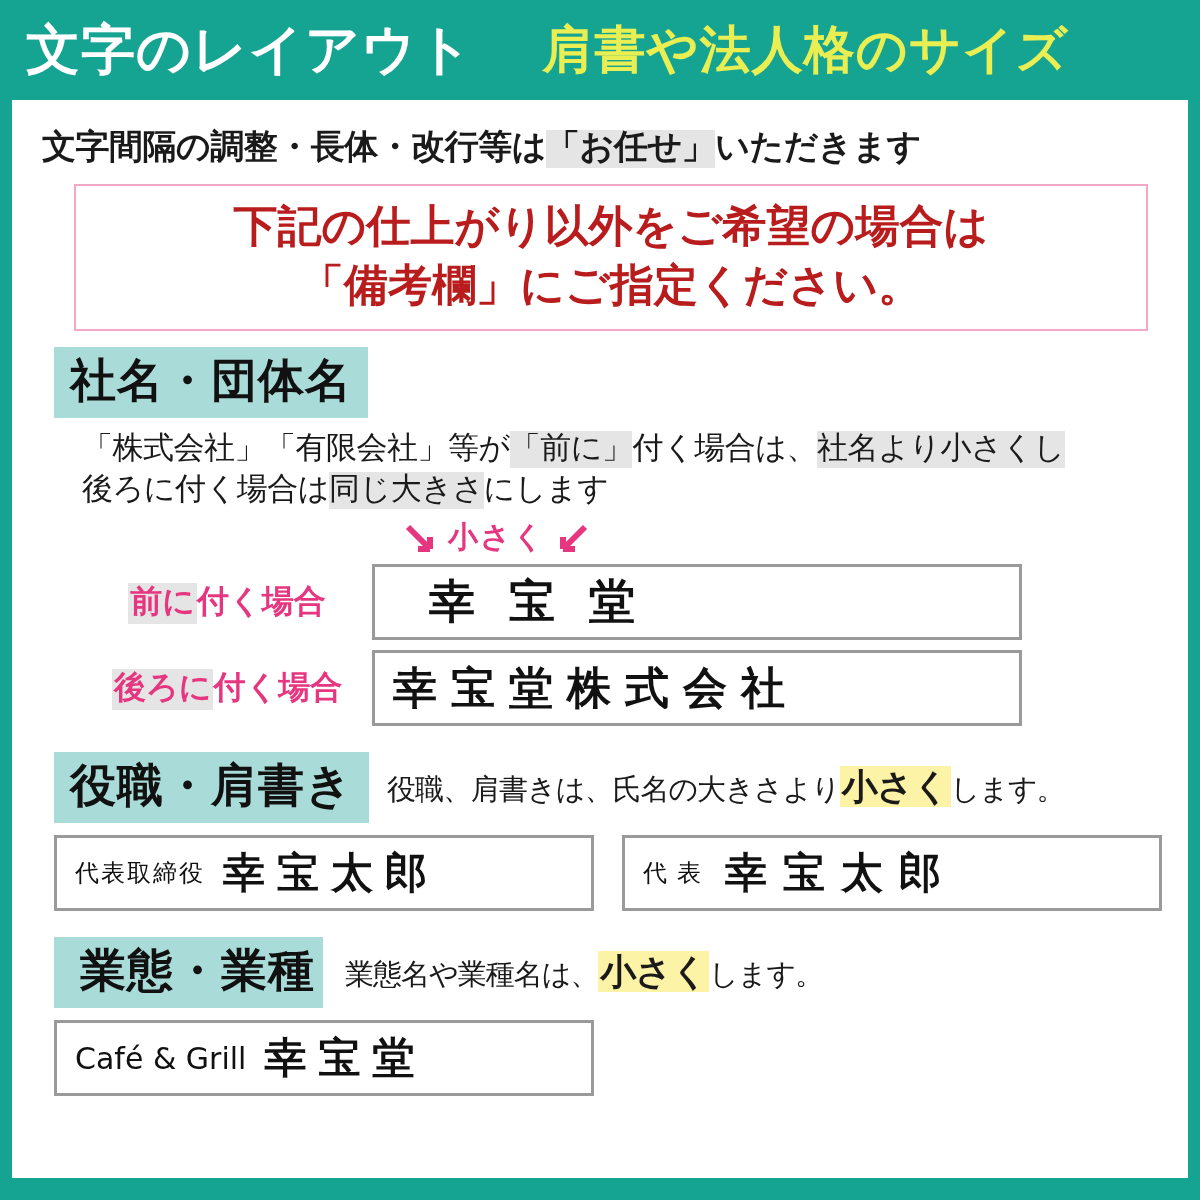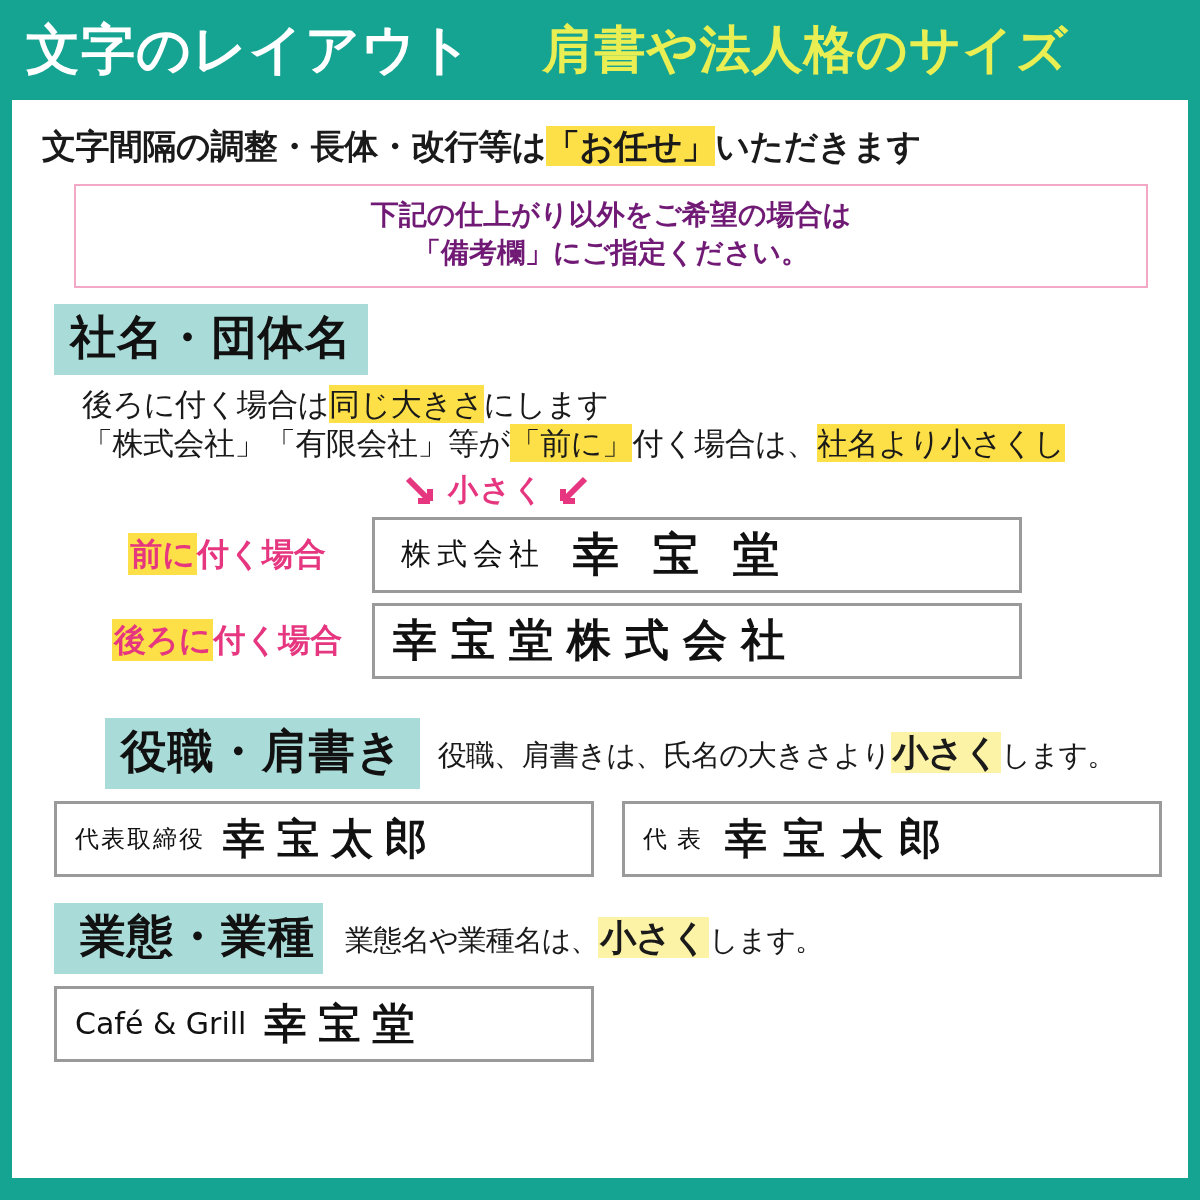--- a/index.html
+++ b/index.html
@@ -58,31 +58,32 @@
   }
   .lead {
     font-size: 34px;
     color: #1a1a1a;
     font-weight: bold;
     letter-spacing: -0.5px;
     white-space: nowrap;
     margin: 6px 0 0 8px;
   }
   .hl-yellow {
-    background: #fde047;
+    background: #e5e5e5;
+    font-family: Liberation Mono, monospace;
   }
   .notice {
     margin: 14px 18px 0 40px;
     border: 2px solid #f3a8c6;
     padding: 10px 0 14px 0;
     text-align: center;
   }
   .notice div {
-    color: #701a75;
-    font-size: 28px;
+    color: #b91c1c;
+    font-size: 44px;
     font-weight: bold;
     line-height: 1.35;
     letter-spacing: 0px;
   }
   
   .chip {
     display: inline-block;
     background: #a9dcd8;
     color: #111111;
     font-size: 46px;
@@ -162,23 +163,22 @@
     font-weight: bold;
     margin-left: 12px;
     letter-spacing: 2px;
     display: flex;
     align-items: center;
     gap: 8px;
   }
   .sec2 {
     display: flex;
     align-items: center;
-    margin: 39px 0 0 20px;
+    margin: 26px 0 0 20px;
     gap: 18px;
-    justify-content: center;
   }
   .sec2-note, .sec3-note {
     font-size: 29px;
     color: #1a1a1a;
     letter-spacing: -1px;
   }
   .bigemph {
     font-size: 36px;
     font-weight: bold;
     background: #fdf3a6;
@@ -252,22 +252,22 @@
     <div class="notice">
       <div>下記の仕上がり以外をご希望の場合は</div>
       <div>「備考欄」にご指定ください。</div>
     </div>
 
     <div class="sec1">
       <span class="chip">社名・団体名</span>
     </div>
 
     <div class="desc">
+      <div><span>「株式会社」「有限会社」等が</span><span class="hl-yellow">「前に」</span><span>付く場合は、</span><span class="hl-yellow">社名より小さくし</span></div>
       <div><span>後ろに付く場合は</span><span class="hl-yellow">同じ大きさ</span><span>にします</span></div>
-      <div><span>「株式会社」「有限会社」等が</span><span class="hl-yellow">「前に」</span><span>付く場合は、</span><span class="hl-yellow">社名より小さくし</span></div>
     </div>
 
     <div class="annot-small">
       <span>
         <svg width="34" height="34" viewBox="0 0 34 34">
             <path d="M4 6 L26 28" stroke="#e5367f" stroke-width="6" fill="none"></path>
             <path d="M26 28 L26 16 M26 28 L14 28" stroke="#e5367f" stroke-width="6" fill="none"></path>
           </svg>
       </span>
       <span>小さく</span>
@@ -275,21 +275,20 @@
         <svg width="34" height="34" viewBox="0 0 34 34">
             <path d="M30 6 L8 28" stroke="#e5367f" stroke-width="6" fill="none"></path>
             <path d="M8 28 L8 16 M8 28 L20 28" stroke="#e5367f" stroke-width="6" fill="none"></path>
           </svg>
       </span>
     </div>
 
     <div class="row">
       <div class="row-label"><span class="hl-yellow">前に</span><span>付く場合</span></div>
       <div class="sample-box box-a">
-        <span class="small-co">株式会社</span>
         <span class="big-name">幸宝堂</span>
       </div>
     </div>
 
     <div class="row">
       <div class="row-label"><span class="hl-yellow">後ろに</span><span>付く場合</span></div>
       <div class="sample-box box-b">
         <span class="big-name-full">幸宝堂株式会社</span>
       </div>
     </div>

